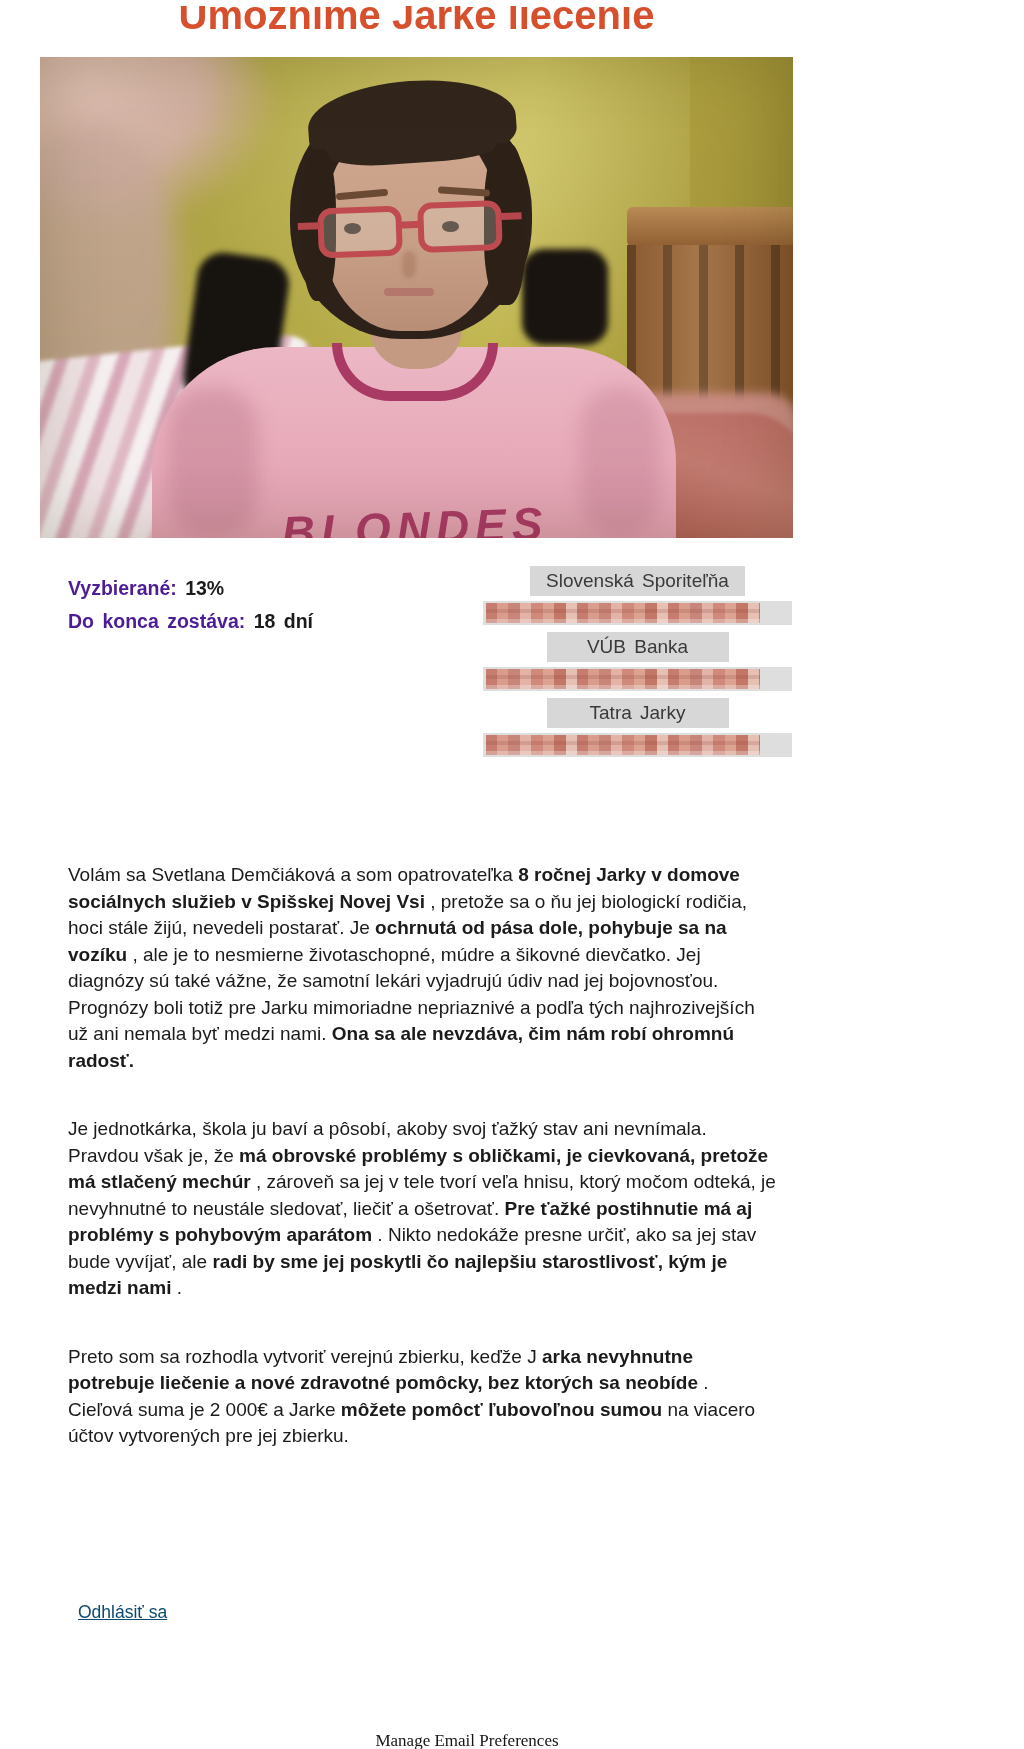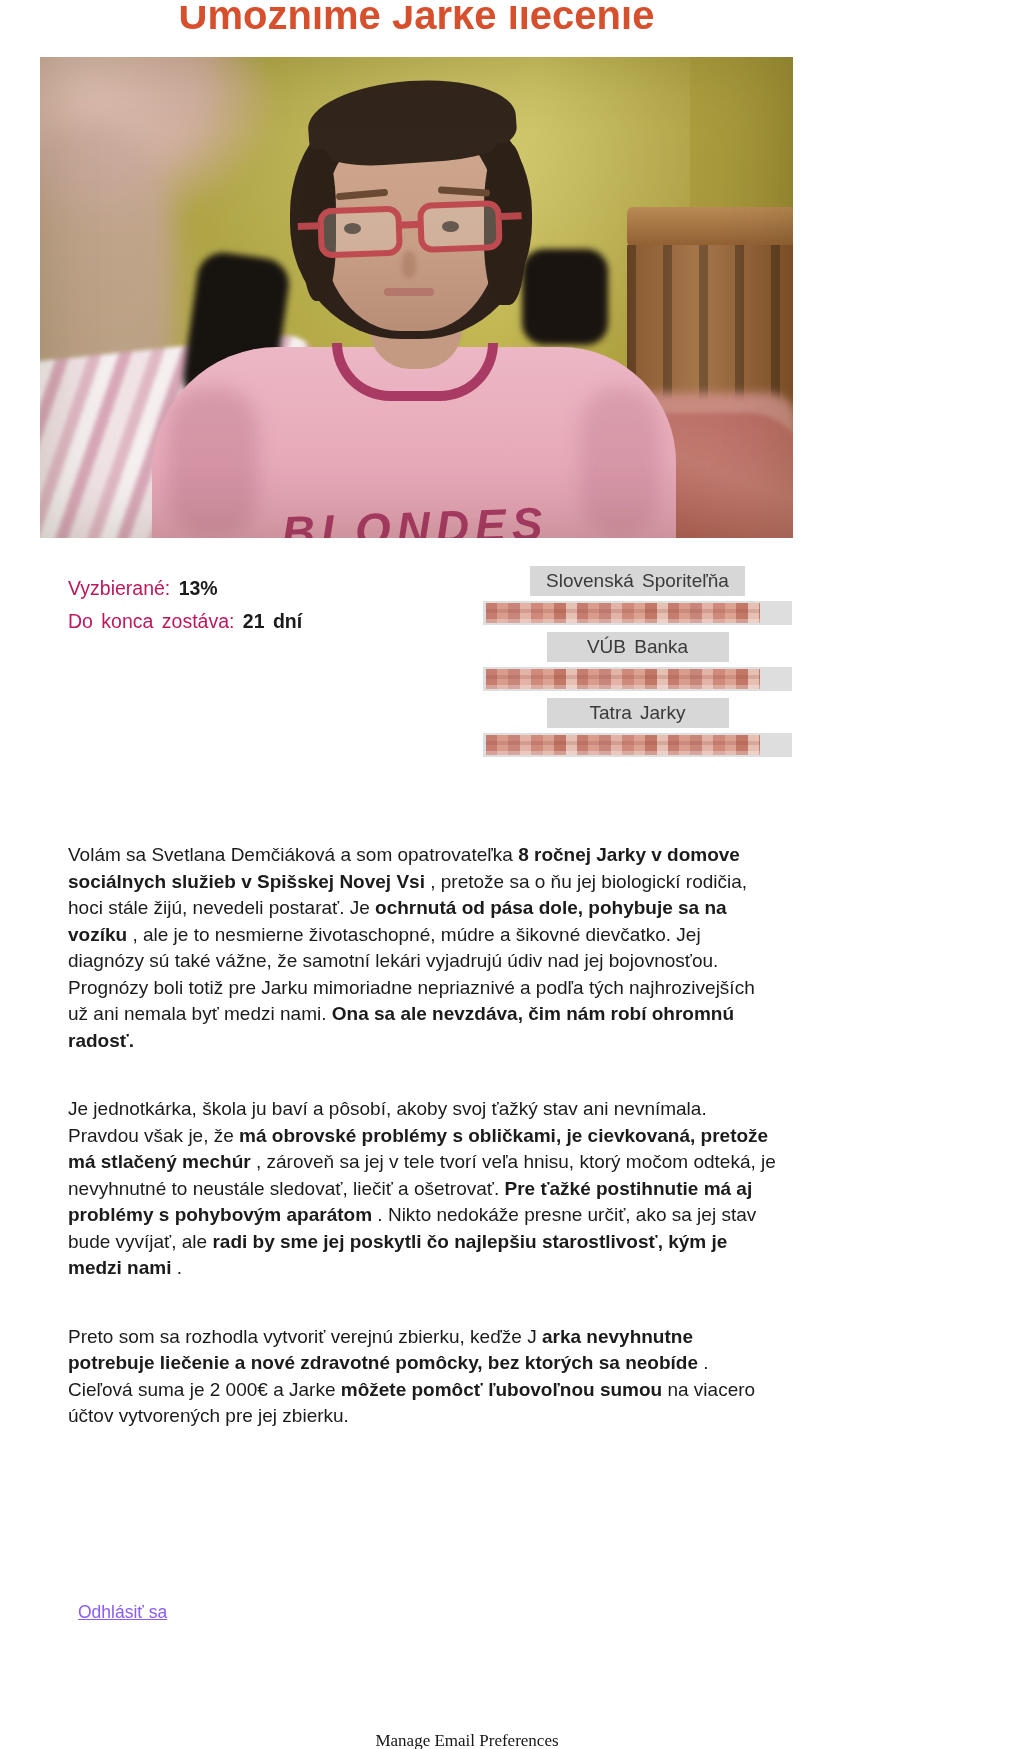--- a/index.html
+++ b/index.html
@@ -70,40 +70,40 @@
   .ph-eyeL{left:304px;top:166px;width:17px;height:11px;background:#3a2a22;border-radius:50%;}
   .ph-eyeR{left:402px;top:164px;width:17px;height:11px;background:#3a2a22;border-radius:50%;}
   .ph-nose{left:362px;top:194px;width:14px;height:27px;background:rgba(150,100,75,.35);
            border-radius:40%;filter:blur(2px);}
   .ph-mouth{left:344px;top:231px;width:50px;height:8px;background:#b4776b;border-radius:4px;}
   .ph-vignette{left:0;top:0;right:0;bottom:0;box-shadow:inset 0 0 70px rgba(60,50,10,.22);}
 
   
   .stats{position:absolute;left:68px;top:572px;width:360px;font-size:19.5px;word-spacing:3px;}
   .stat-row{line-height:33px;}
-  .stat-label{color:#be185d;}
+  .stat-label{color:#4c1d95;font-weight:bold;}
   .stat-value{font-weight:bold;}
 
   
   .banks{position:absolute;left:483px;top:566px;width:309px;text-align:center;}
   .bank-label{display:block;margin:0 auto 5px;width:max-content;min-width:150px;padding:0 16px;
               height:30px;line-height:30px;background:#d7d7d7;color:#3a3a3a;font-size:19px;word-spacing:3px;}
   .acct-band{position:relative;height:24px;background:#dedede;margin-bottom:7px;}
   .acct-mosaic{position:absolute;left:3px;top:2px;width:274px;height:20px;background-color:#cf8578;
     background-image:
       repeating-linear-gradient(0deg,rgba(255,255,255,.28) 0 4px,rgba(0,0,0,0) 4px 10px,rgba(140,60,45,.18) 10px 14px,rgba(0,0,0,0) 14px 20px),
       repeating-linear-gradient(90deg,#c67d6f 0 11px,#d99c8d 11px 22px,#c8857a 22px 34px,#e2b3a6 34px 45px,#cf8a7c 45px 57px,#dca393 57px 68px,#c37767 68px 80px,#e7c0b4 80px 91px);}
 
   
-  .bodytext{position:absolute;left:68px;top:842px;width:712px;font-size:19px;line-height:26.5px;}
+  .bodytext{position:absolute;left:68px;top:862px;width:712px;font-size:19px;line-height:26.5px;}
   .bodytext p{margin:0 0 42px 0;}
   .bodytext strong{font-weight:bold;}
 
   
-  .unsub{position:absolute;left:78px;top:1602px;font-size:17.5px;color:#8b5cf6;
+  .unsub{position:absolute;left:78px;top:1602px;font-size:17.5px;color:#0c4a6e;
          text-decoration:underline;cursor:pointer;}
   .manage{position:absolute;left:0;top:1731px;width:934px;text-align:center;
           font-family:"Liberation Serif",serif;font-size:17px;color:#161616;cursor:pointer;}
 </style>
 </head>
 <body>
 
 <div class="title-clip">
   <div class="title">Umožnime Jarke liečenie</div>
 </div>
@@ -141,21 +141,21 @@
     <div class="ph-templeL"></div>
     <div class="ph-templeR"></div>
   </div>
   <div class="ph-nose"></div>
   <div class="ph-mouth"></div>
   <div class="ph-vignette"></div>
 </div>
 
 <div class="stats">
     <div class="stat-row"><span class="stat-label">Vyzbierané: </span><strong class="stat-value">13%</strong></div>
-    <div class="stat-row"><span class="stat-label">Do konca zostáva: </span><strong class="stat-value">21 dní</strong></div>
+    <div class="stat-row"><span class="stat-label">Do konca zostáva: </span><strong class="stat-value">18 dní</strong></div>
   </div>
 
 <div class="banks">
     <div class="bank-label">Slovenská Sporiteľňa</div>
     <div class="acct-band">
       <div class="acct-mosaic"></div>
     </div>
     <div class="bank-label">VÚB Banka</div>
     <div class="acct-band">
       <div class="acct-mosaic"></div>

